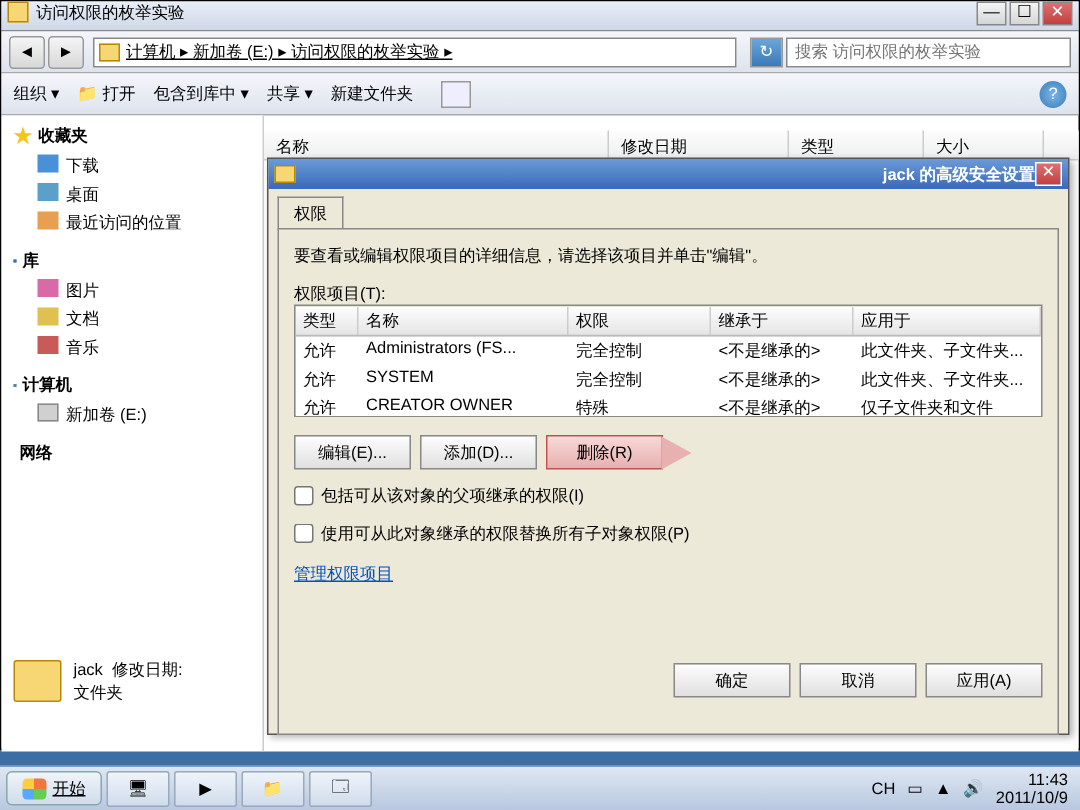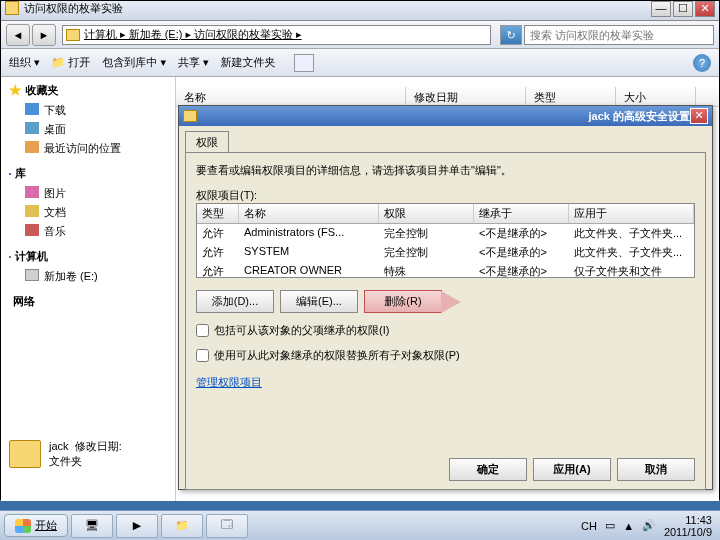--- a/index.html
+++ b/index.html
@@ -60,21 +60,21 @@
 .permrow { display: flex; padding: 1px 0; cursor: pointer; }
 .permrow div { padding: 1px 5px; overflow: hidden; white-space: nowrap; }
 .c1 { width: 42px; } .c2 { width: 140px; } .c3 { width: 95px; } .c4 { width: 95px; } .c5 { flex: 1; }
 .dlg-btns { display: flex; gap: 6px; margin-top: 12px; }
 .dlg-btn { padding: 3px 10px; background: linear-gradient(#fdfdfd,#e0e0e0); border: 1px solid #888; cursor: pointer; min-width: 78px; text-align: center; }
 .dlg-btn.del { border: 1px solid #c05050; background: linear-gradient(#f8d8d8,#e8b0b0); position: relative; }
 .dlg-btn.del::after { content: ""; position: absolute; right: -20px; top: 0; width: 0; height: 0; border-left: 20px solid #e8b0b0; border-top: 11px solid transparent; border-bottom: 11px solid transparent; }
 .chk { display: flex; align-items: center; gap: 5px; margin-top: 10px; }
 .chk input { width: 13px; height: 13px; }
 .link { color: #0050c0; text-decoration: underline; cursor: pointer; margin-top: 12px; display: inline-block; }
-.dlg-bottom { position: absolute; bottom: 8px; right: 10px; display: flex; gap: 6px; font-weight: bold; }
+.dlg-bottom { position: absolute; bottom: 24px; right: 10px; display: flex; gap: 6px; }
 
 .statusarea { position: absolute; bottom: 30px; left: 8px; display: flex; align-items: center; gap: 8px; }
 .bigfolder { width: 32px; height: 28px; background: #f7d774; border: 1px solid #b8860b; border-radius: 2px; }
 
 .taskbar { position: absolute; bottom: 0; left: 0; width: 720px; height: 30px; background: linear-gradient(#dfe7f2,#b8c8e0); border-top: 1px solid #7090c0; display: flex; align-items: center; padding: 0 4px; gap: 3px; }
 .start { padding: 3px 10px; background: linear-gradient(#f0f4fa,#d0dcec); border: 1px solid #8aa; border-radius: 4px; cursor: pointer; display: flex; align-items: center; gap: 4px; text-decoration: underline; }
 .winlogo { width: 16px; height: 14px; background: conic-gradient(#e74 0 25%, #6c5 0 50%, #5af 0 75%, #fc4 0); border-radius: 3px; }
 .tbbtn { width: 42px; height: 24px; background: linear-gradient(#f0f4fa,#d0dcec); border: 1px solid #9ab; border-radius: 2px; cursor: pointer; display: flex; align-items: center; justify-content: center; }
 .tray { margin-left: auto; display: flex; align-items: center; gap: 8px; padding-right: 4px; }
 .clock { text-align: right; line-height: 12px; }
@@ -215,37 +215,37 @@
             <div class="permrow">
                 <div class="c1">允许</div>
                 <div class="c2">CREATOR OWNER</div>
                 <div class="c3">特殊</div>
                 <div class="c4">&lt;不是继承的&gt;</div>
                 <div class="c5">仅子文件夹和文件</div>
               </div>
 
           </div>
           <div class="dlg-btns">
+            <div class="dlg-btn">编辑(E)...</div>
             <div class="dlg-btn">添加(D)...</div>
-            <div class="dlg-btn">编辑(E)...</div>
             <div class="dlg-btn del">删除(R)</div>
           </div>
           <label class="chk">
               <input type="checkbox" style="">
               <span>包括可从该对象的父项继承的权限(I)</span>
             </label>
           <label class="chk">
               <input type="checkbox" style="">
               <span>使用可从此对象继承的权限替换所有子对象权限(P)</span>
             </label>
           <a class="link">管理权限项目</a>
           <div class="dlg-bottom">
             <div class="dlg-btn">确定</div>
+            <div class="dlg-btn">取消</div>
             <div class="dlg-btn">应用(A)</div>
-            <div class="dlg-btn">取消</div>
           </div>
         </div>
       </div>
     </div>
   </div>
 
   <div class="statusarea">
     <div class="bigfolder"></div>
     <div>
       <div><span>jack</span>&nbsp;&nbsp;<span>修改日期:</span></div>

